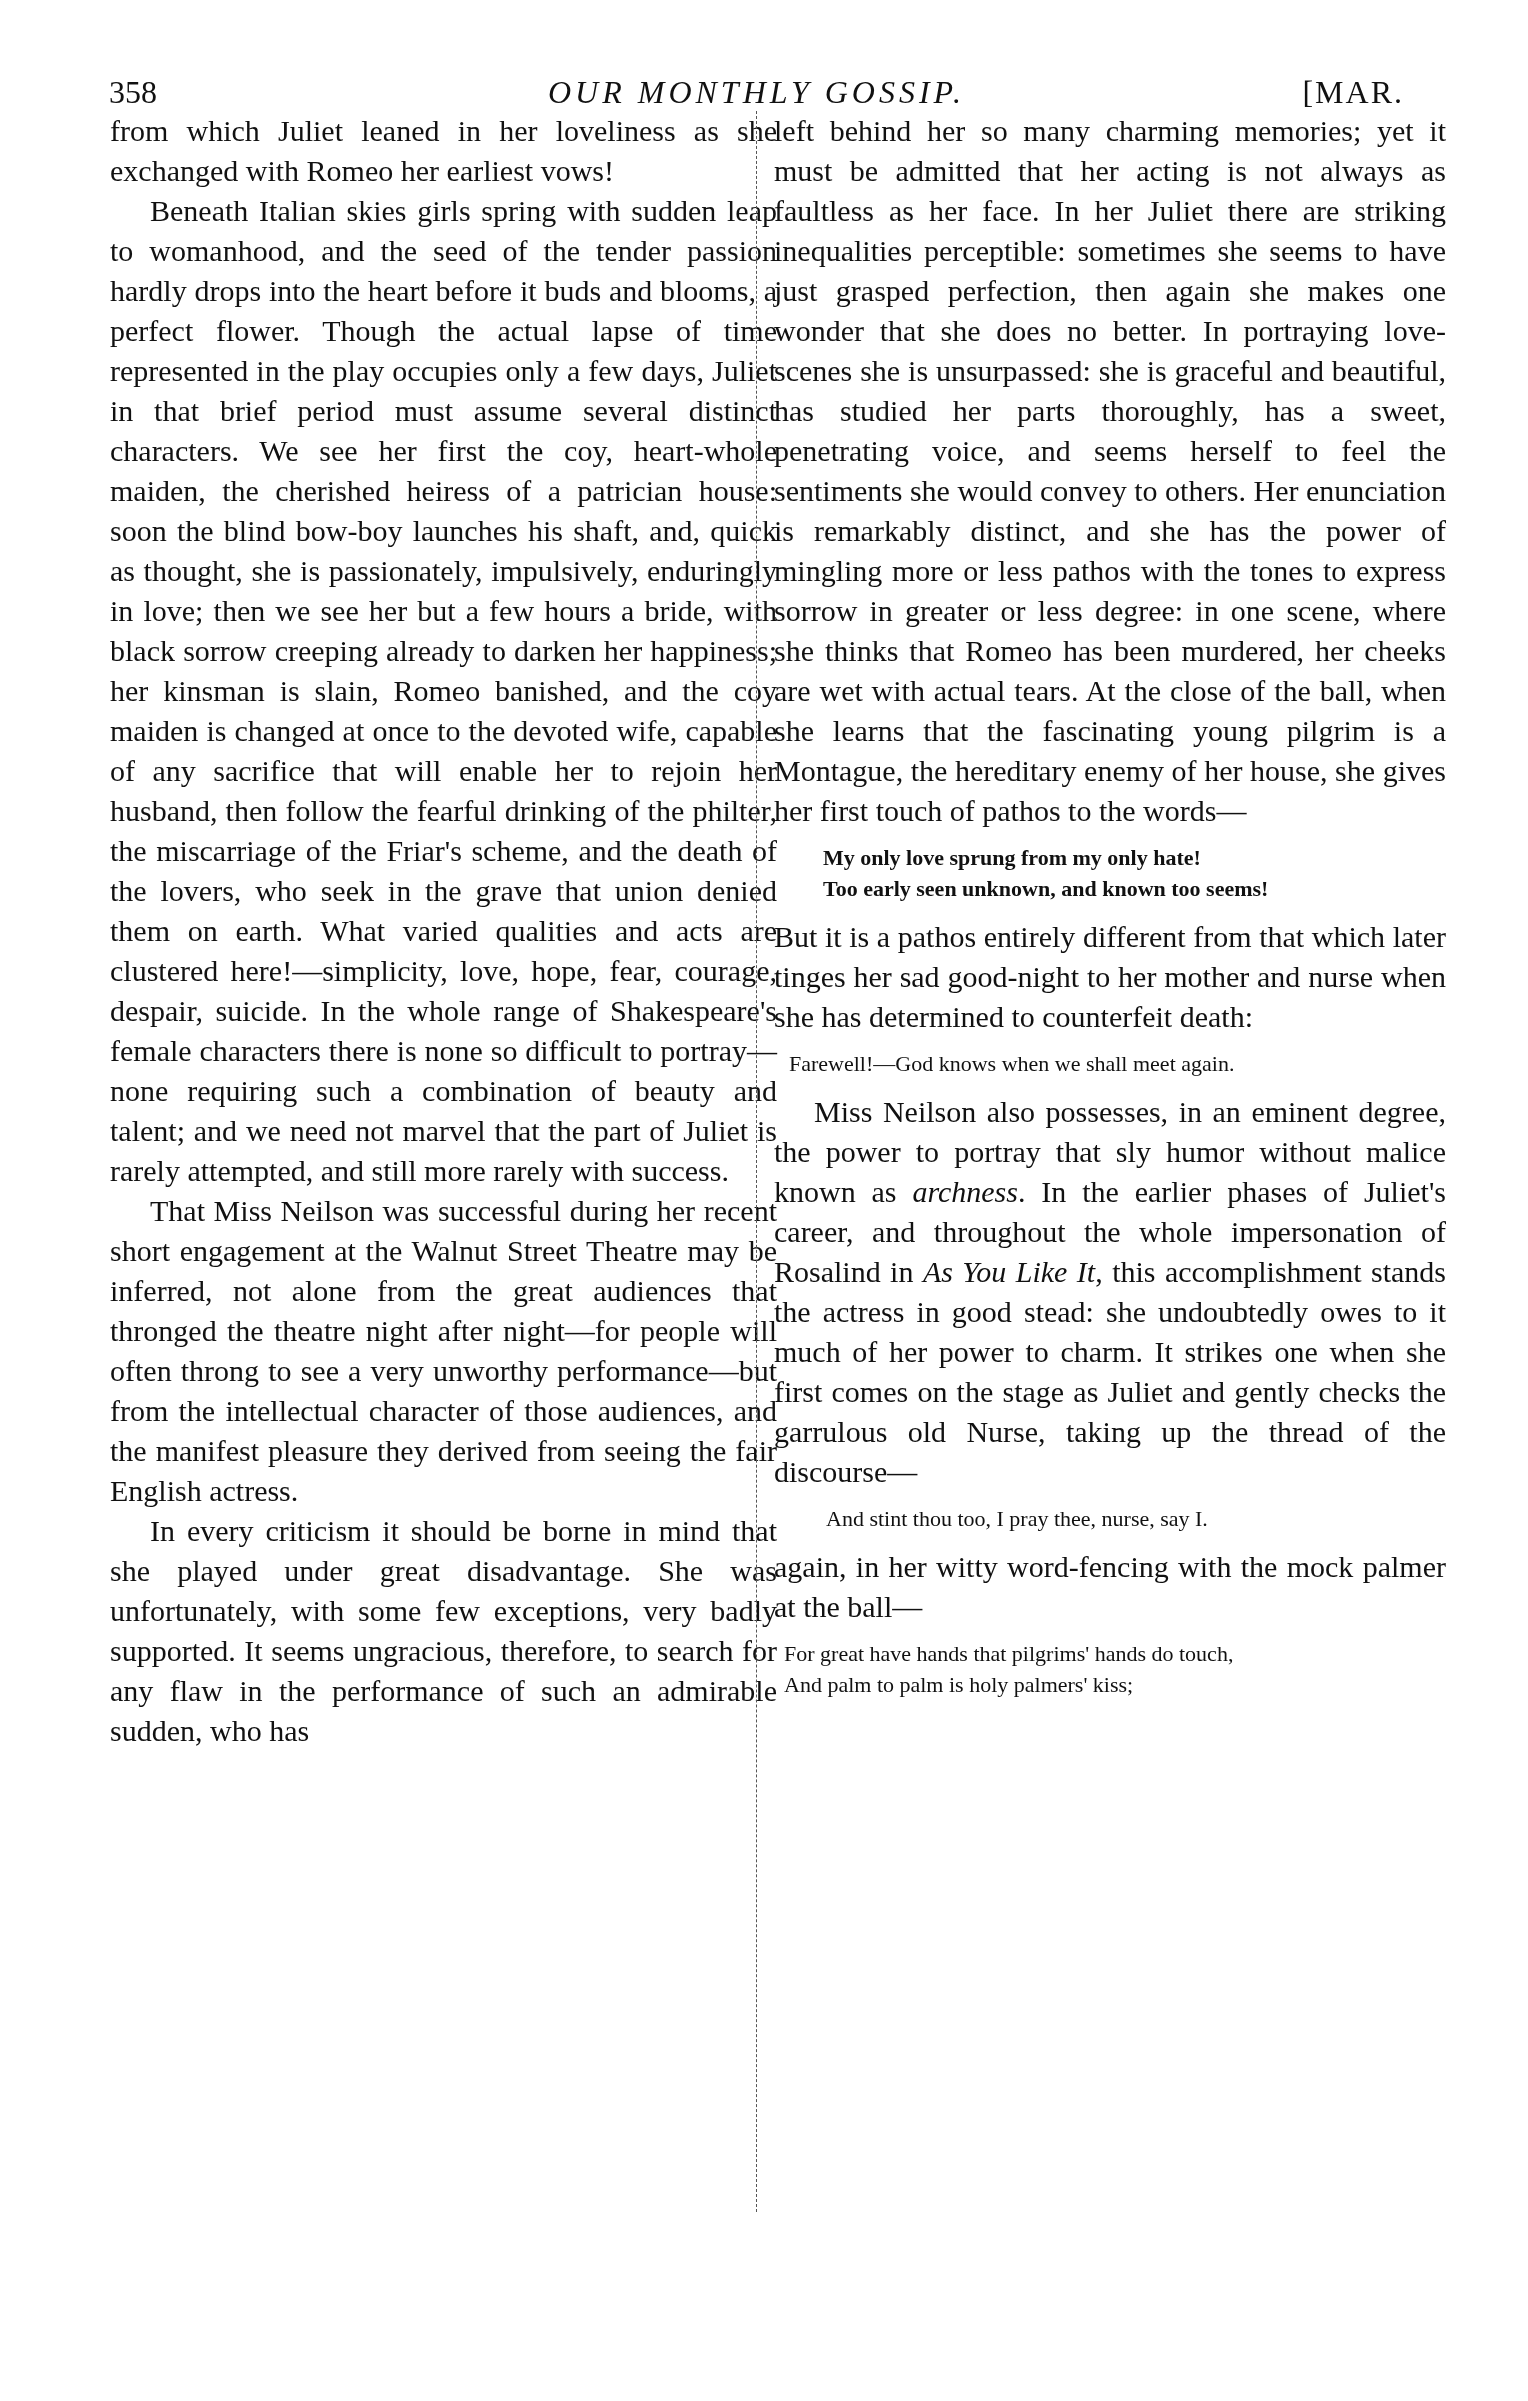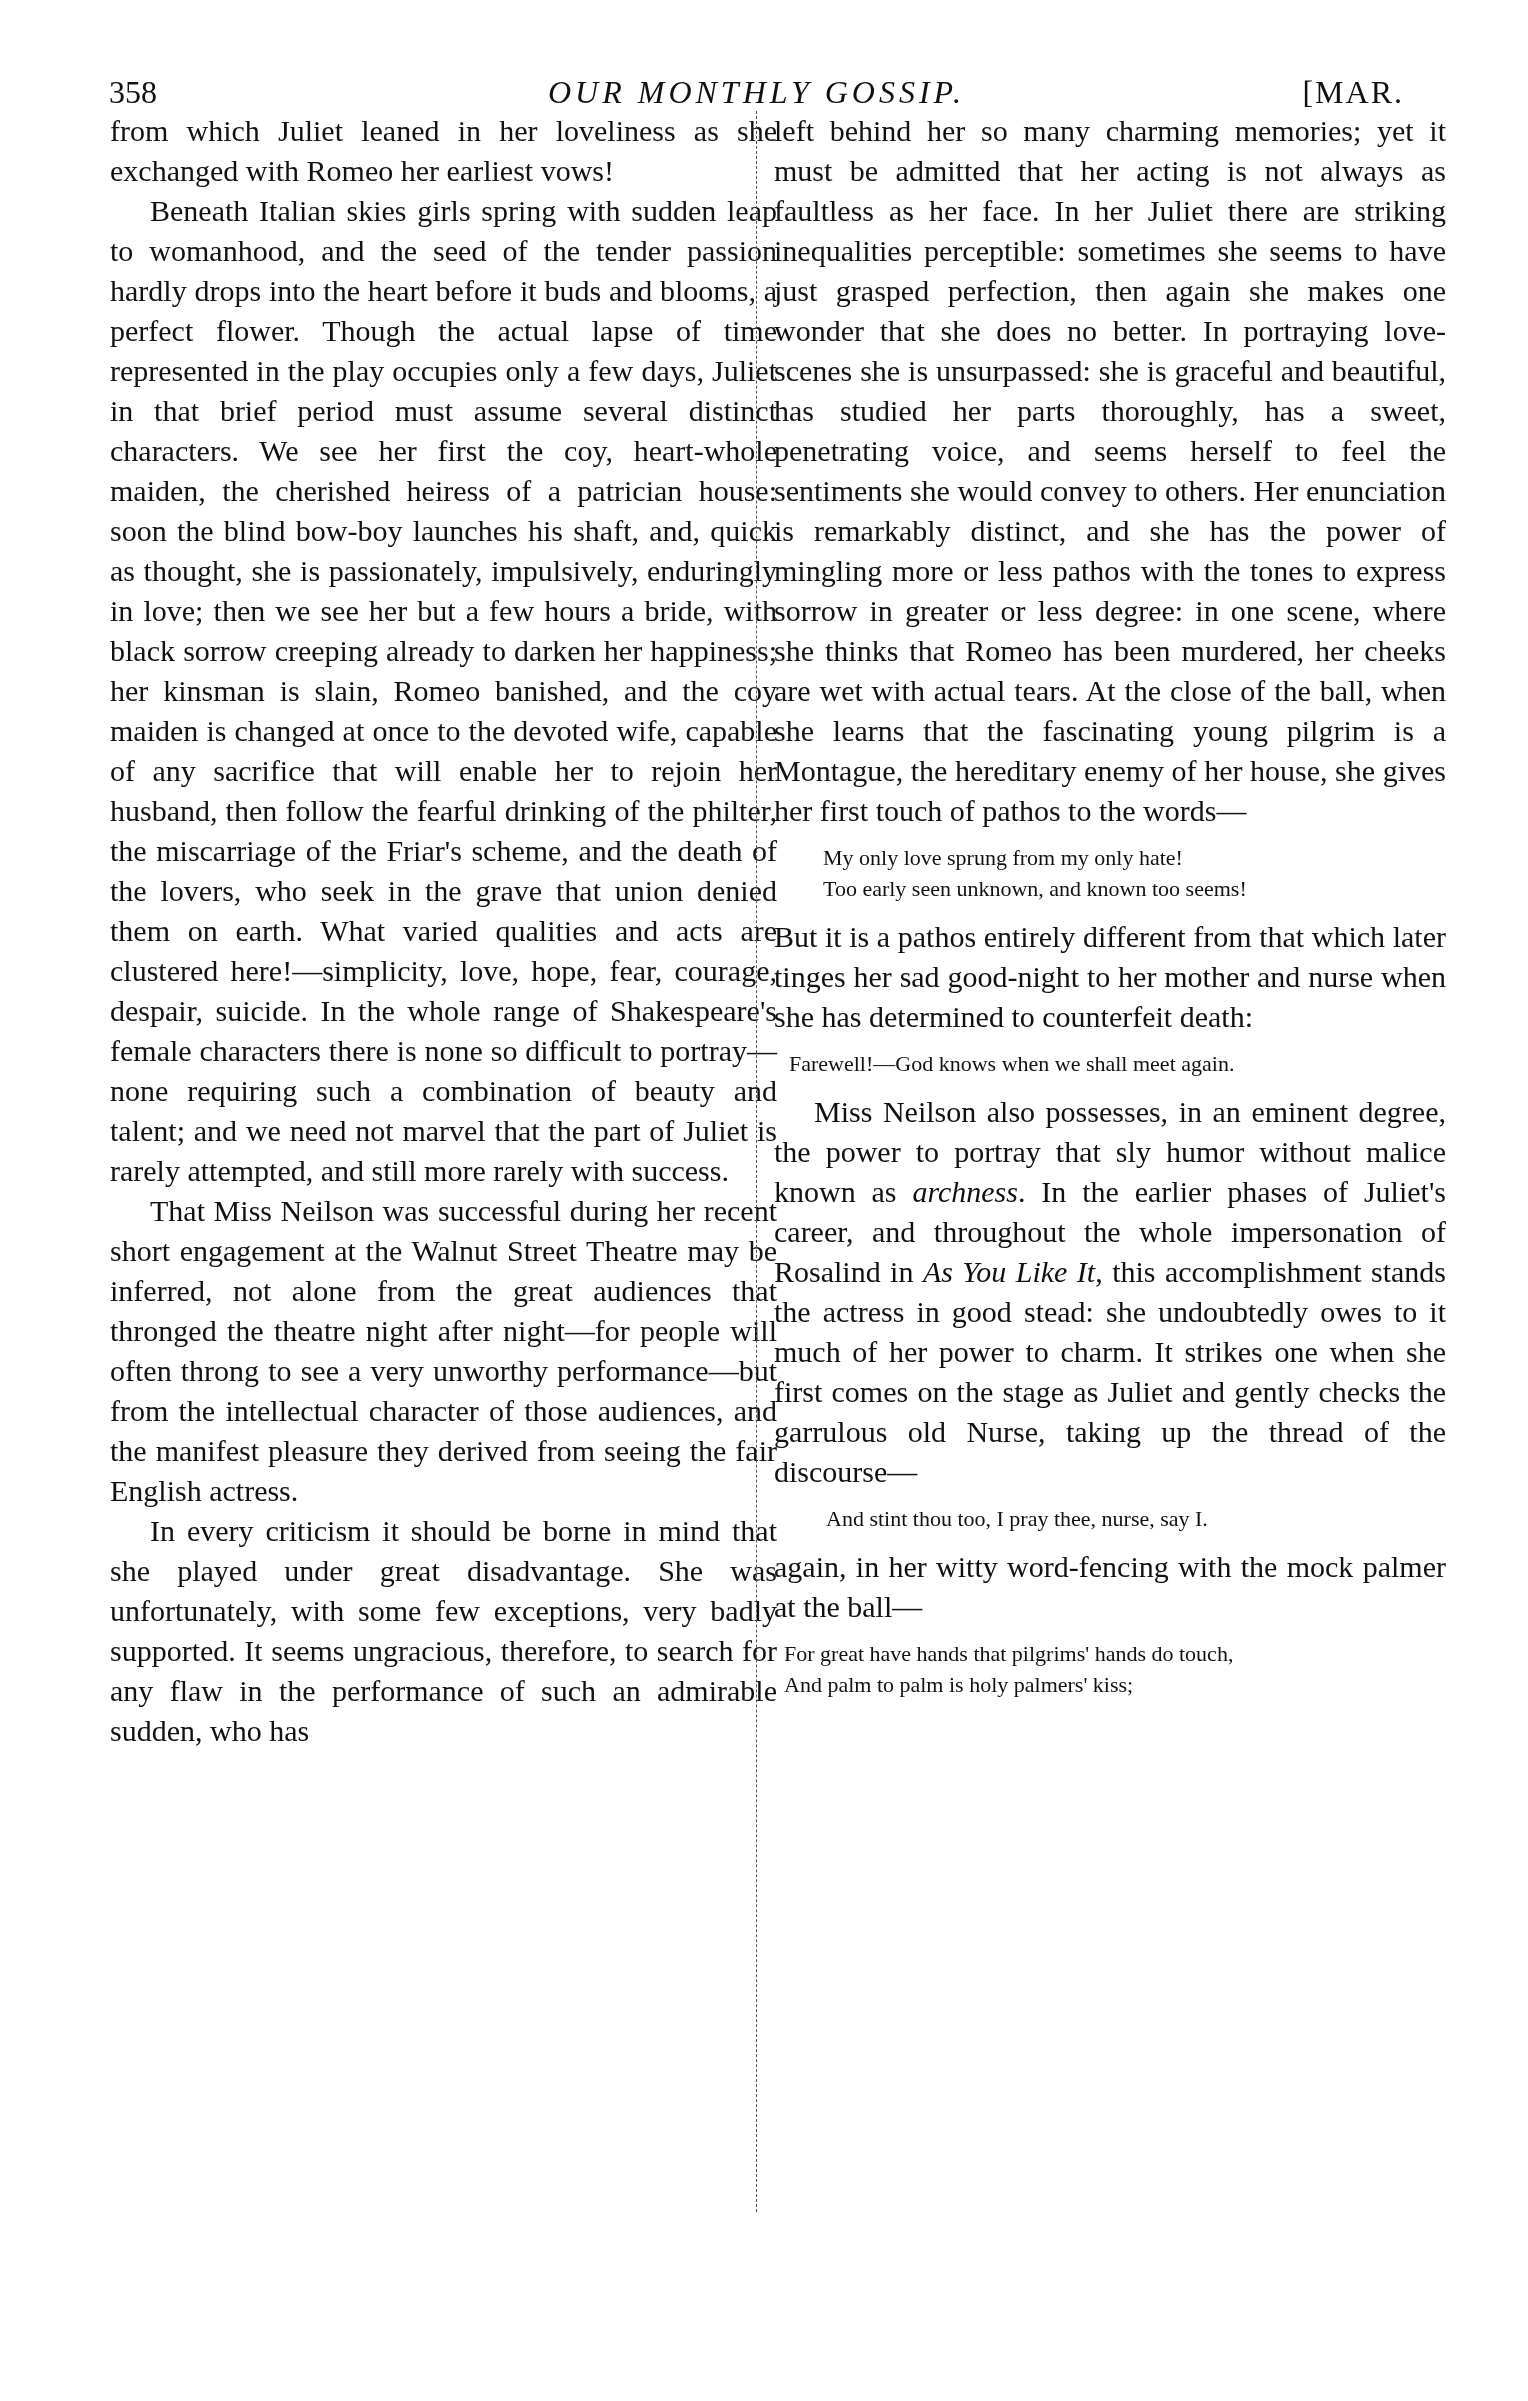--- a/index.html
+++ b/index.html
@@ -12,21 +12,21 @@
   .month { position: absolute; right: 0; top: 0; font-size: 32px; letter-spacing: 2px; }
   .col { position: absolute; top: 111px; width: 667px; font-size: 30px; line-height: 40px;
          text-align: justify; }
   .col-left { left: 110px; }
   .col-right { left: 774px; width: 672px; }
   .col p { margin: 0; }
   .col p.indent { text-indent: 40px; }
   .col-rule { position: absolute; left: 756px; top: 111px; width: 0; height: 2101px;
               border-left: 1px dashed #555; }
   .quote { font-size: 22px; line-height: 31px; margin: 11px 0 13px 0; text-align: left; }
-  .quote.q1 { padding-left: 49px; }
+  .quote.q1 { padding-left: 49px; font-weight: bold; }
   .quote.q2 { padding-left: 15px; }
   .quote.q3 { padding-left: 52px; }
   .quote.q4 { padding-left: 10px; }
   .quote span { display: block; }
   em { font-style: italic; }
 </style>
 </head>
 <body>
 
 <div class="header">

